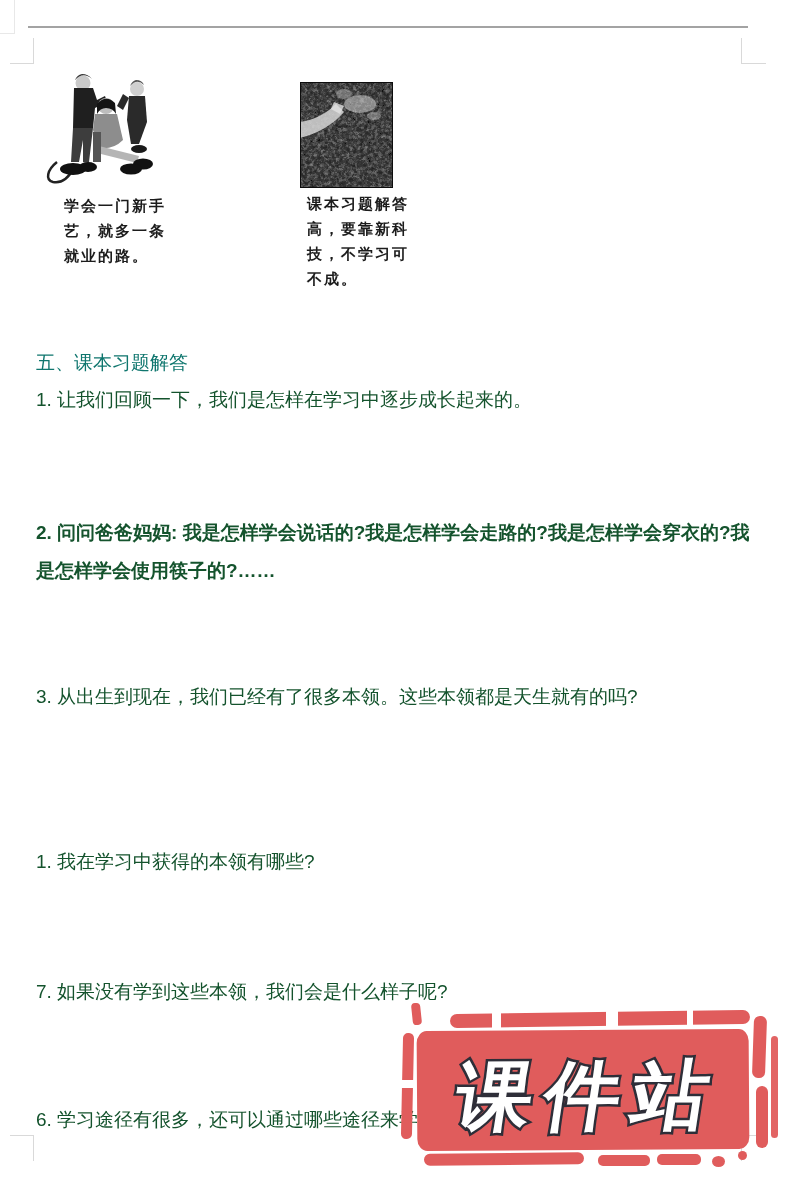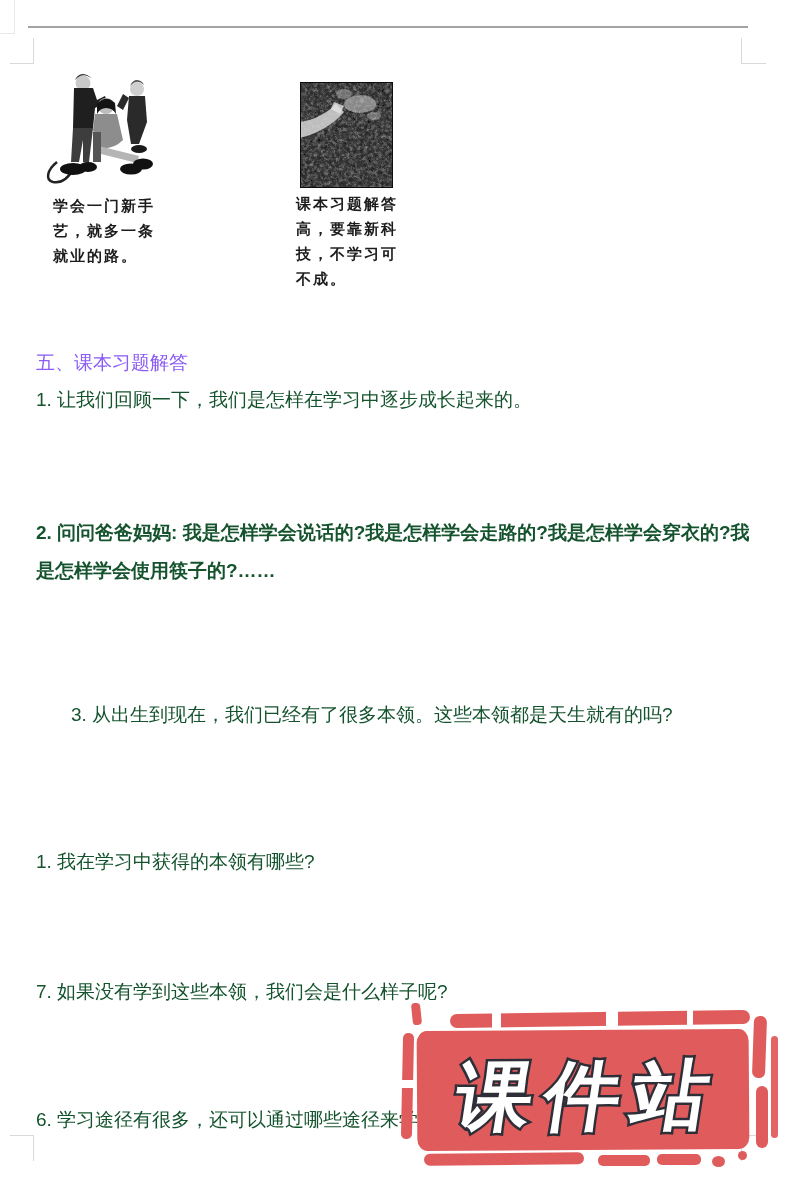--- a/index.html
+++ b/index.html
@@ -21,26 +21,27 @@
   .crop.bl .v{left:23px;top:0;width:1px;height:26px;}
   .crop.bl .h{left:0;top:0;width:24px;height:1px;}
   .crop.br .v{left:0;top:0;width:1px;height:26px;}
   .crop.br .h{left:0;top:0;width:25px;height:1px;}
   
   .fig-img{position:absolute;}
   .fig-caption{
     position:absolute;font-family:"Liberation Serif","DejaVu Serif",serif;
     font-weight:bold;font-size:15px;line-height:25px;letter-spacing:2px;color:#1c1c1c;
     white-space:pre-line;
+    margin-left:11px;
   }
   
   .bodytext{
     position:absolute;left:36px;width:730px;font-size:19px;line-height:38px;color:#14532d;
   }
-  .heading{position:absolute;left:36px;font-size:19px;color:#8b5cf6;}
+  .heading{position:absolute;left:36px;font-size:19px;color:#0f766e;}
   
   .stamp{position:absolute;pointer-events:none;}
   .stamp-part{position:absolute;background:#e05c5c;}
   .st-main{left:417px;top:1030px;width:332px;height:120px;border-radius:10px/12px;transform:rotate(-0.4deg);}
   .st-top{left:450px;top:1012px;width:300px;height:14px;border-radius:7px;transform:rotate(-0.8deg);
     background:linear-gradient(90deg,#e05c5c 0 14%,rgba(0,0,0,0) 14% 17%,#e05c5c 17% 52%,rgba(0,0,0,0) 52% 56%,#e05c5c 56% 79%,rgba(0,0,0,0) 79% 81%,#e05c5c 81% 100%);}
   .st-left{left:402px;top:1033px;width:11px;height:106px;border-radius:5px;transform:rotate(1.2deg);
     background:linear-gradient(180deg,#e05c5c 0 44%,rgba(0,0,0,0) 44% 52%,#e05c5c 52% 100%);}
   .st-left-tick{left:412px;top:1003px;width:9px;height:22px;border-radius:4px;transform:rotate(-6deg);}
   .st-r1{left:753px;top:1016px;width:13px;height:62px;border-radius:6px;transform:rotate(2deg);}
@@ -131,21 +132,21 @@
   <rect x="0" y="0" width="93" height="106" fill="none" stroke="#0d0d0d" stroke-width="2"></rect>
 </svg>
 <div class="fig-caption" style="left:296px;top:192px;width:110px;">课本习题解答
 高，要靠新科
 技，不学习可
 不成。</div>
 
 <div class="heading" style="top:350px;">五、课本习题解答</div>
 <div class="bodytext" style="top:381px;">1. 让我们回顾一下，我们是怎样在学习中逐步成长起来的。</div>
 <div class="bodytext" style="top:514px;font-weight:bold;">2. 问问爸爸妈妈: 我是怎样学会说话的?我是怎样学会走路的?我是怎样学会穿衣的?我是怎样学会使用筷子的?……</div>
-<div class="bodytext" style="top:696px;margin-left:35px;">3. 从出生到现在，我们已经有了很多本领。这些本领都是天生就有的吗?</div>
+<div class="bodytext" style="top:678px;">3. 从出生到现在，我们已经有了很多本领。这些本领都是天生就有的吗?</div>
 <div class="bodytext" style="top:843px;">1. 我在学习中获得的本领有哪些?</div>
 <div class="bodytext" style="top:973px;">7. 如果没有学到这些本领，我们会是什么样子呢?</div>
 <div class="bodytext" style="top:1101px;">6. 学习途径有很多，还可以通过哪些途径来学习呢?</div>
 
 <div class="stamp">
   <div class="stamp-part st-top"></div>
   <div class="stamp-part st-left-tick"></div>
   <div class="stamp-part st-left"></div>
   <div class="stamp-part st-main"></div>
   <div class="stamp-part st-r1"></div>

